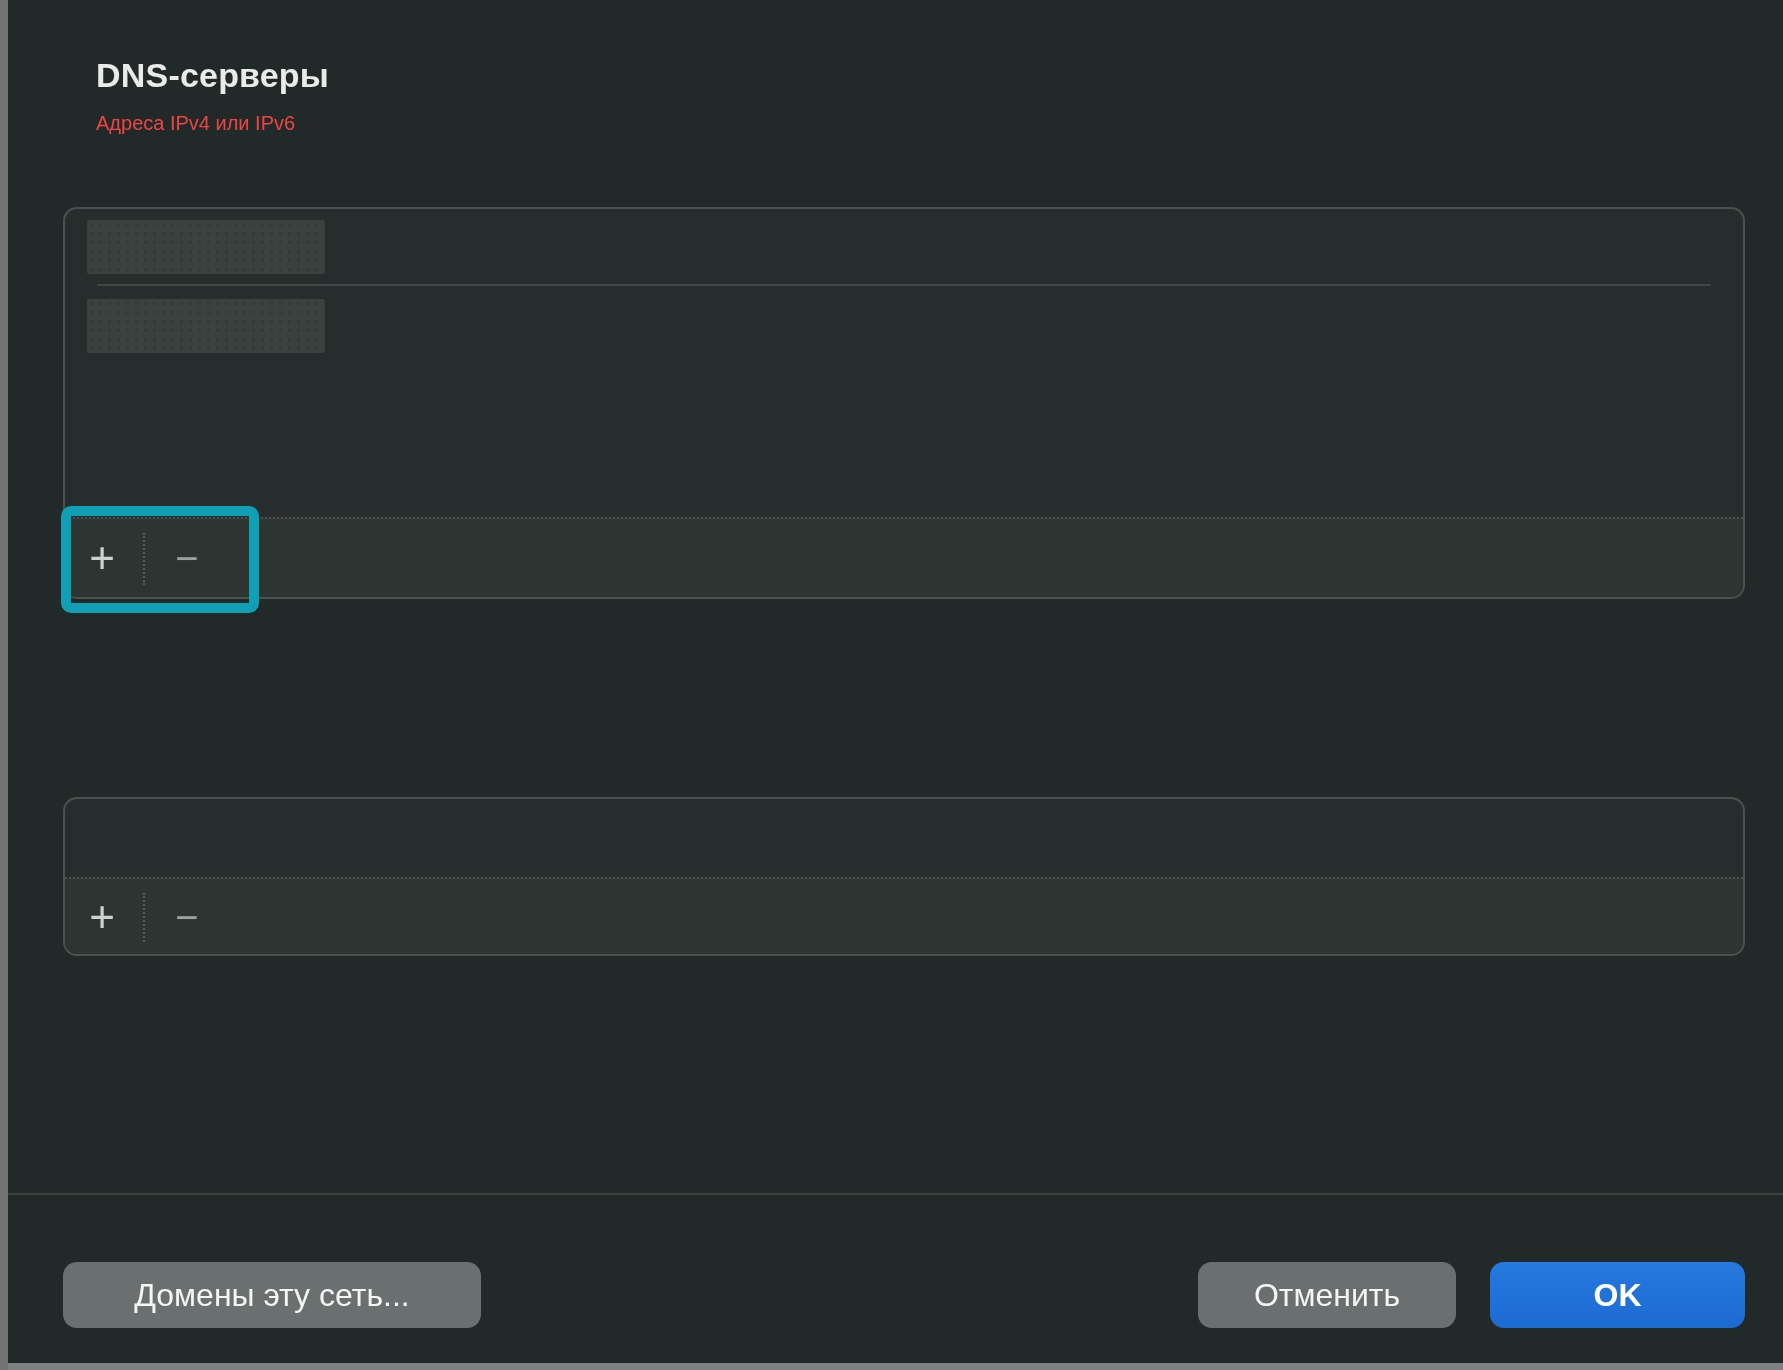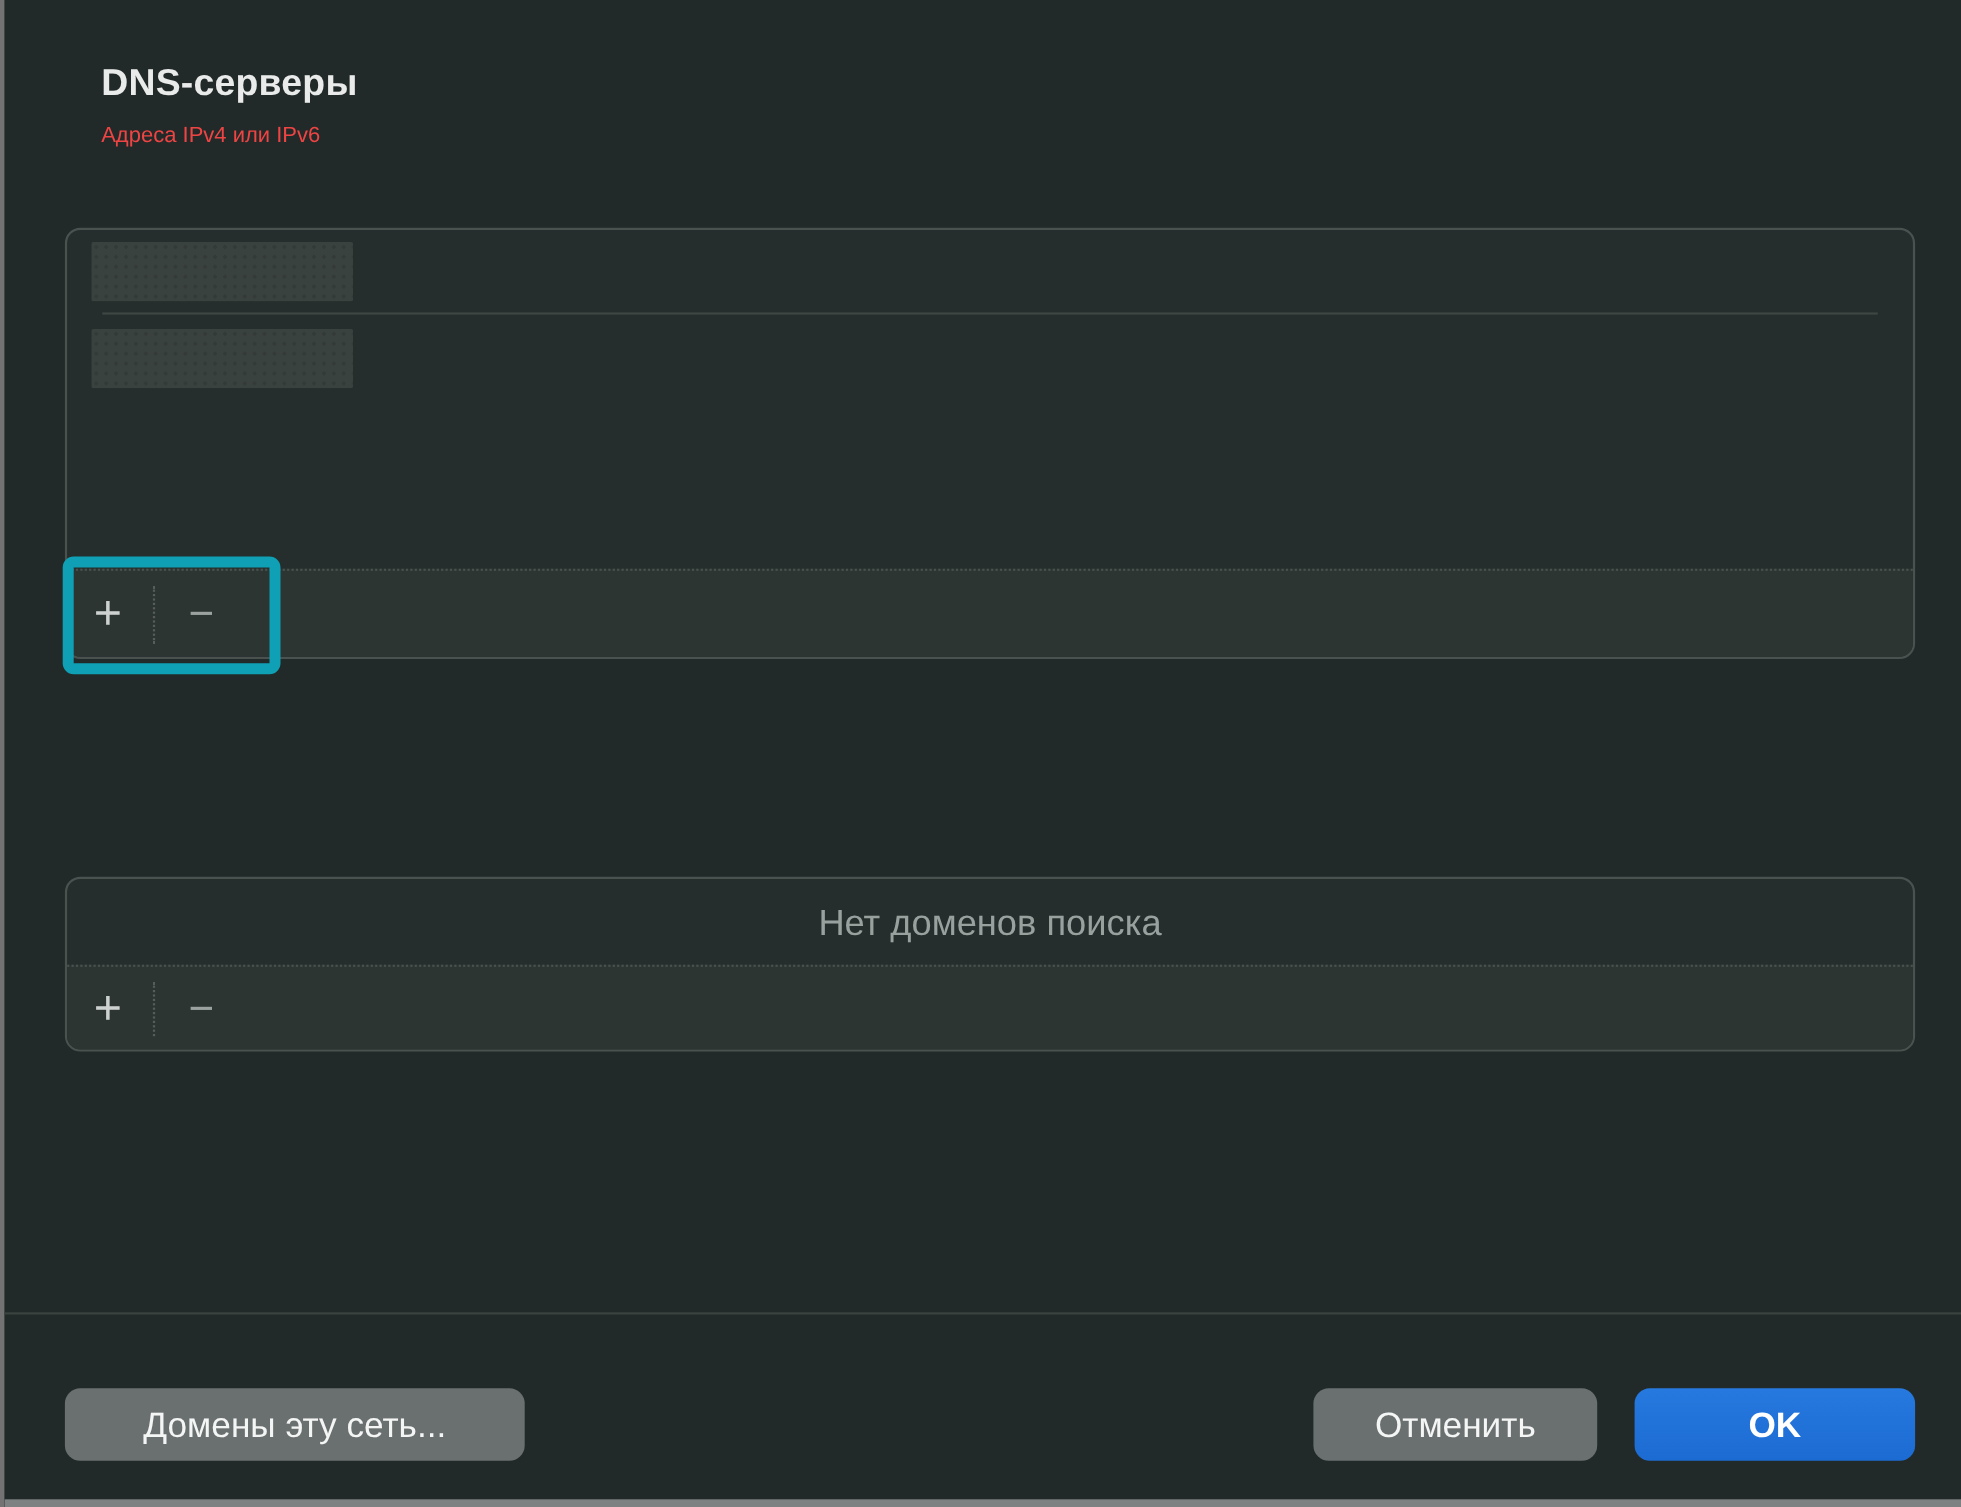--- a/index.html
+++ b/index.html
@@ -3,21 +3,21 @@
 <meta charset="utf-8">
 <style>
   * { margin:0; padding:0; box-sizing:border-box; }
   html,body { background:#161c1b; }
   body { font-family:"Liberation Sans","DejaVu Sans",sans-serif; }
 
   .window {
     position:relative;
     width:1783px; height:1370px;
     background:#222A29;
-    border-left:4px solid #737373;
+    border-left:8px solid #737373;
     overflow:hidden;
   }
   .bottom-edge {
     position:absolute; left:0; right:0; bottom:0; height:7px;
     background:#7d8182;
   }
 
   .section-title {
     position:absolute; left:88px;
     color:#E9EBEA; font-size:34px; font-weight:bold;
@@ -128,23 +128,20 @@
       <button class="mini-btn plus">+</button>
       <div class="mini-divider"></div>
       <button class="mini-btn minus">−</button>
     </div>
   </div>
 
   <div class="highlight-rect"></div>
 
 
   <div class="listbox" id="domains-box">
-    <div class="placeholder-row">
-      <span class="placeholder-text">Нет доменов поиска</span>
-    </div>
     <div class="list-footer">
       <button class="mini-btn plus">+</button>
       <div class="mini-divider"></div>
       <button class="mini-btn minus">−</button>
     </div>
   </div>
 
   <div class="footer-separator"></div>
 
   <button class="dialog-btn btn-gray" id="forget-btn">Домены эту сеть...</button>

